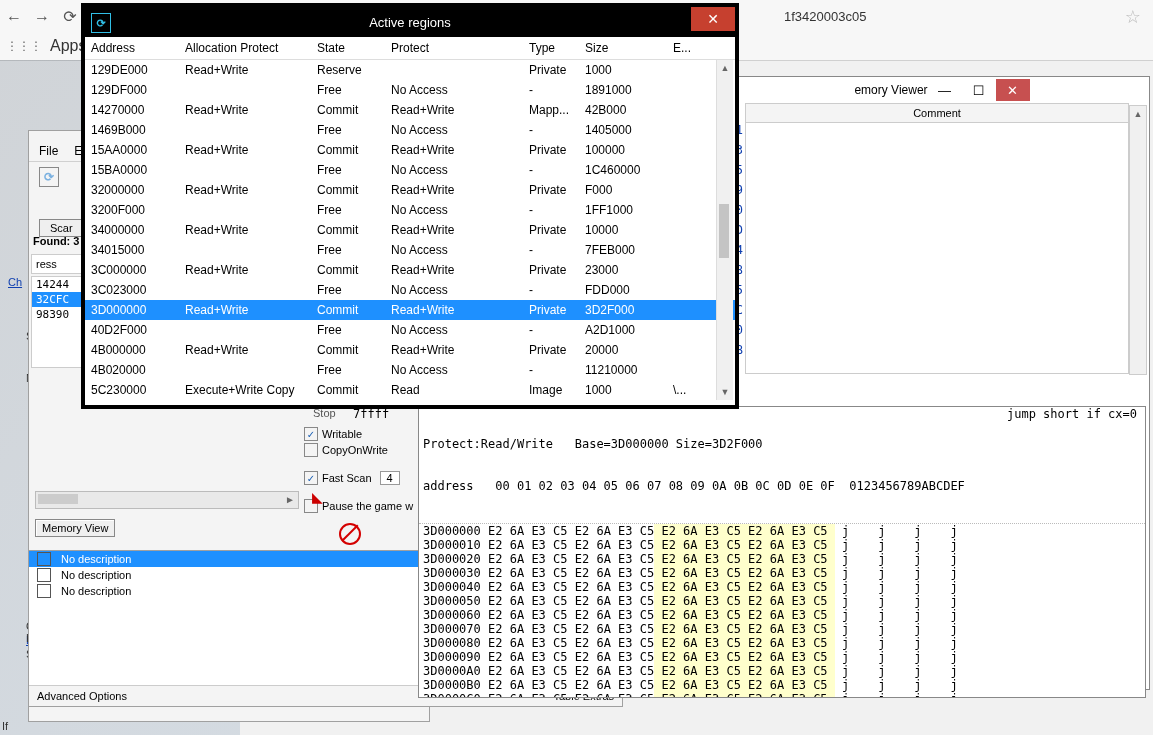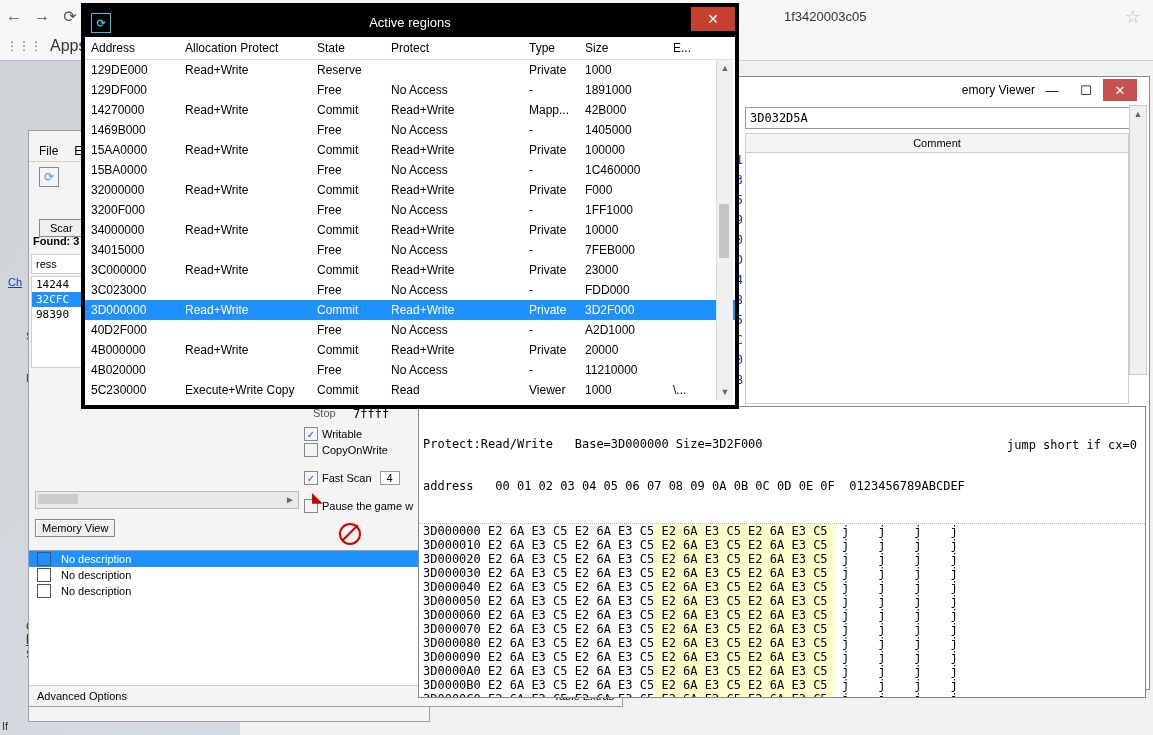--- a/index.html
+++ b/index.html
@@ -71,21 +71,21 @@
   .ct-row.sel { background:#1e90ff; color:#fff;}
   .ct-chk { width:12px; height:12px; border:1px solid #555; margin:0 6px;}
   .ct-desc { width:260px; padding-left:4px;}
   .ct-addr { width:90px; text-align:right; padding-right:10px; font-family:Consolas,monospace;}
   .ct-foot { position:absolute; left:0; right:0; bottom:0; height:20px; background:#f4f4f4; border-top:1px solid #ccc; display:flex; justify-content:space-between; align-items:center; font-size:11px; padding:0 8px;}
   
   .memviewer {
     position:absolute; left:738px; top:76px; width:410px; height:612px;
     background:#fff; border:1px solid #888;
   }
-  .mv-title { height:26px; background:#fff; display:flex; align-items:center; justify-content:flex-end; padding:0 12px 0 8px; font-size:12px;}
+  .mv-title { height:26px; background:#fff; display:flex; align-items:center; justify-content:center; padding:0 12px 0 8px; font-size:12px;}
   .mv-wbtns { display:flex;}
   .mv-wbtn { width:34px; height:22px; display:flex; align-items:center; justify-content:center; font-size:13px;}
   .mv-wbtn.close { background:#c75050; color:#fff;}
   .mv-addr { margin:4px 6px; height:20px; border:1px solid #999; background:#fff; display:flex; align-items:center; padding:0 4px; font-family:Consolas,monospace; font-size:12px;}
   .mv-comment-head { height:18px; background:#f4f4f4; border:1px solid #ccc; margin:0 20px 0 6px; text-align:center; font-size:11px; display:flex; align-items:center; justify-content:center;}
   .mv-comment-body { border:1px solid #ccc; border-top:none; margin:0 20px 0 6px; height:250px; background:#fff; position:relative;}
   .mv-hex-nums { position:absolute; left:-1px; top:0; width:0;}
   .mv-hex-nums div { position:absolute; left:-12px; width:10px; text-align:right; font-family:Consolas,monospace; font-size:12px; color:#1040b0;}
   .mv-scroll-v { position:absolute; right:2px; top:28px; width:16px; height:268px; background:#f0f0f0; border:1px solid #ccc;}
   .mv-scroll-v .ar { height:16px; display:flex;align-items:center;justify-content:center;font-size:9px;color:#666;}
@@ -95,21 +95,21 @@
     background:#fff; border:1px solid #888;
     font-family:Consolas,monospace; font-size:12px; line-height:14px;
     overflow:hidden;
   }
   .hexpane .top { padding:2px 4px; border-bottom:1px dotted #bbb; white-space:pre;}
   .hexpane .rows { padding:0 4px; white-space:pre;}
   .hex-addr { color:#000;}
   .hex-col-a { display:inline; }
   .hex-col-b { background:#ffffcc; }
   .hex-suffix { color:#000; }
-  .jump-note { position:absolute; right:8px; top:0; font-family:Consolas,monospace; font-size:12px;margin-top:31px;}
+  .jump-note { position:absolute; right:8px; top:0; font-family:Consolas,monospace; font-size:12px;}
   .stop-label { position:absolute; left:284px; top:276px; font-size:11px; color:#555;}
   .stop-val  { position:absolute; left:324px; top:276px; font-family:Consolas,monospace; font-size:12px;}
   
   .regions {
     position:absolute; left:82px; top:4px; width:650px; height:398px;
     background:#fff; border:3px solid #000;
     box-shadow:0 0 0 1px #000;
   }
   .rg-title { height:30px; background:#000; color:#fff; display:flex; align-items:center; justify-content:center; font-size:13px; position:relative;}
   .rg-title .icon { position:absolute; left:6px; top:6px; width:18px; height:18px; color:#31bfe6; font-weight:bold; display:flex;align-items:center;justify-content:center; border:1px solid #31bfe6; font-size:11px;}
@@ -255,23 +255,20 @@
 </div>
 
 <div class="memviewer">
   <div class="mv-title">
     <span>emory Viewer</span>
     <div class="mv-wbtns">
       <div class="mv-wbtn">—</div>
       <div class="mv-wbtn">☐</div>
       <div class="mv-wbtn close">✕</div>
     </div>
-  </div>
-  <div class="mv-addr">
-    <span>3D032D5A</span>
   </div>
   <div class="mv-comment-head">Comment</div>
   <div class="mv-comment-body">
     <div class="mv-hex-nums" id="mv-nums">
         <div style="top: 0px;">1</div>
         <div style="top: 20px;">3</div>
         <div style="top: 40px;">5</div>
         <div style="top: 60px;">9</div>
         <div style="top: 80px;">0</div>
         <div style="top: 100px;">D</div>
@@ -455,21 +452,21 @@
         <div class="c-pr">No Access</div>
         <div class="c-ty">-</div>
         <div class="c-sz">11210000</div>
         <div class="c-ex"></div>
       </div>
       <div class="rg-row">
         <div class="c-addr">5C230000</div>
         <div class="c-ap">Execute+Write Copy</div>
         <div class="c-st">Commit</div>
         <div class="c-pr">Read</div>
-        <div class="c-ty">Viewer</div>
+        <div class="c-ty">Image</div>
         <div class="c-sz">1000</div>
         <div class="c-ex">\...</div>
       </div>
       <div class="rg-scroll">
       <div class="ar">▲</div>
       <div class="thumb"></div>
       <div class="ar" style="position:absolute;bottom:0;left:0;right:0">▼</div>
     </div>
   </div>
 </div>

